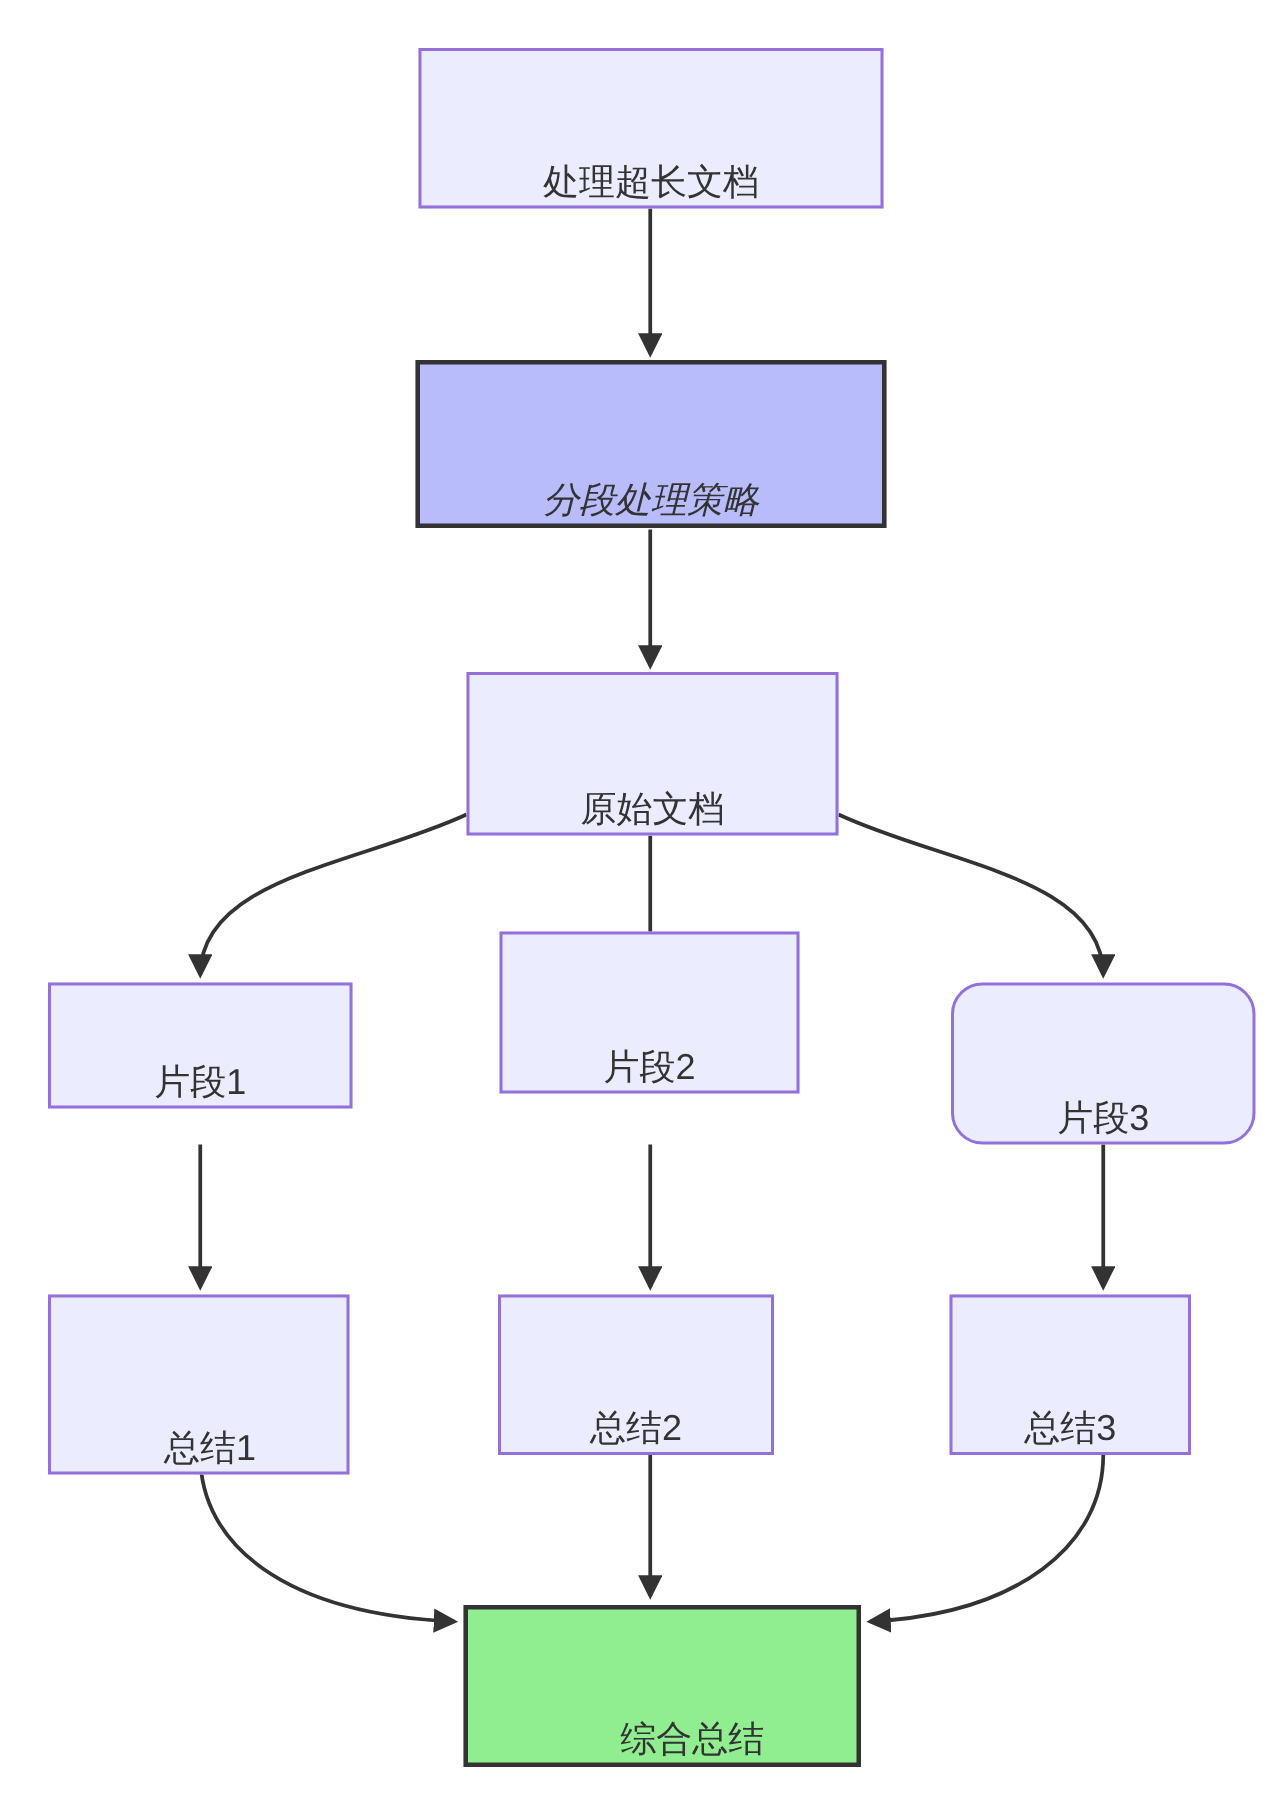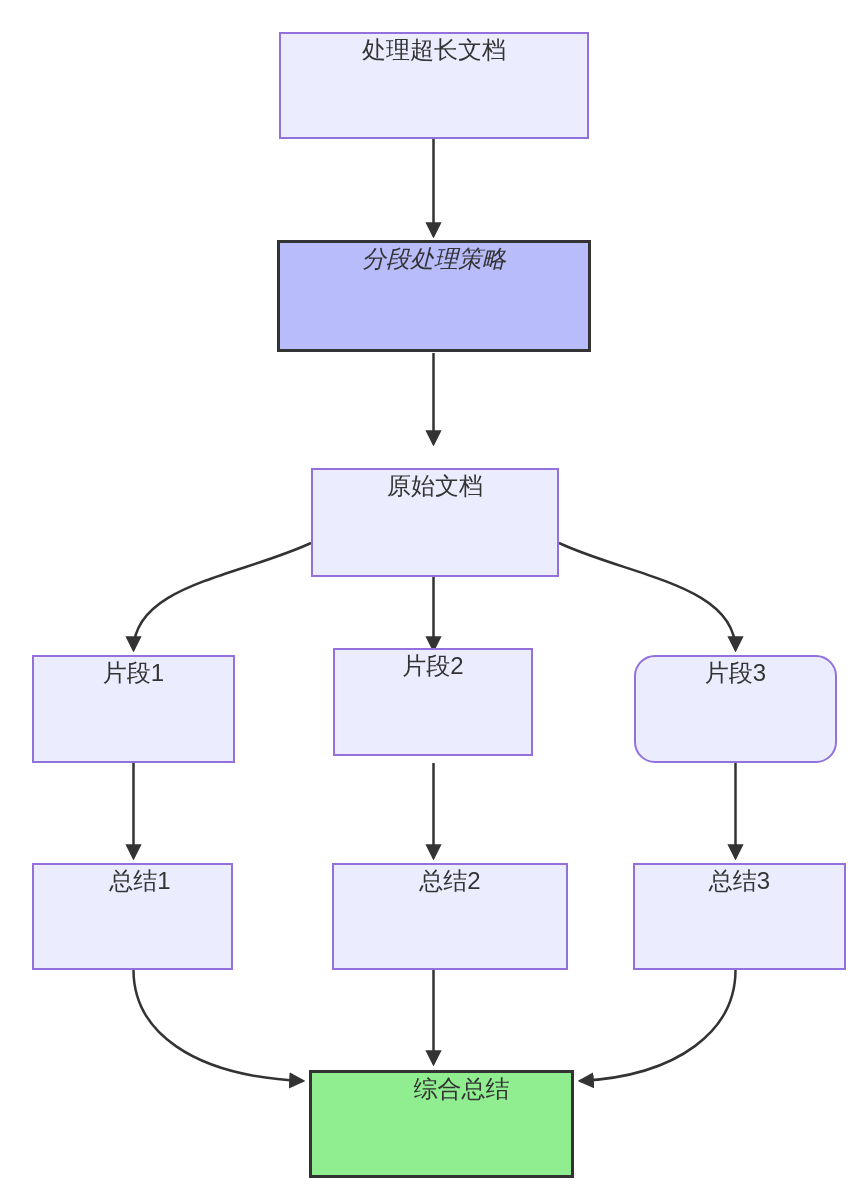--- a/index.html
+++ b/index.html
@@ -26,21 +26,21 @@
     stroke: var(--edge, #333333);
     stroke-width: 2.5;
     fill: none;
   }
   #arrowhead path {
     fill: var(--edge, #333333);
   }
   .node {
     position: absolute;
     display: flex;
-    align-items: flex-start;
+    align-items: flex-end;
     justify-content: center;
     box-sizing: border-box;
     font-size: 24px;
     color: var(--text, #333333);
     text-align: center;
     line-height: 1.3;
     user-select: none;
   }
   .node.light {
     background: var(--lightFill, #ECECFF);
@@ -80,45 +80,45 @@
   </svg>
 
   <div class="node light" style="left:279px; top:32px; width:310px; height:107px;">
     <span>处理超长文档</span>
   </div>
 
   <div class="node strategy" style="left:277px; top:240px; width:314px; height:112px;font-style:italic;">
     <span>分段处理策略</span>
   </div>
 
-  <div class="node light" style="left:311px; top:448px; width:248px; height:109px;margin-top:20px;">
+  <div class="node light" style="left:311px; top:448px; width:248px; height:109px;">
     <span>原始文档</span>
   </div>
 
-  <div class="node light" style="left:32px; top:655px; width:203px; height:108px;">
+  <div class="node light" style="left:32px; top:655px; width:203px; height:84px;">
     <span>片段1</span>
   </div>
 
-  <div class="node light" style="left:333px; top:648px; width:200px; height:108px;">
+  <div class="node light" style="left:333px; top:621px; width:200px; height:108px;">
     <span>片段2</span>
   </div>
 
   <div class="node light" style="left:634px; top:655px; width:203px; height:108px;border-radius:21px;">
     <span>片段3</span>
   </div>
 
-  <div class="node light" style="left:32px; top:863px; width:201px; height:107px;padding-left:15px;">
+  <div class="node light" style="left:32px; top:863px; width:201px; height:120px;padding-left:15px;">
     <span>总结1</span>
   </div>
 
-  <div class="node light" style="left:332px; top:863px; width:236px; height:107px;">
+  <div class="node light" style="left:332px; top:863px; width:184px; height:107px;">
     <span>总结2</span>
   </div>
 
-  <div class="node light" style="left:633px; top:863px; width:213px; height:107px;">
+  <div class="node light" style="left:633px; top:863px; width:161px; height:107px;">
     <span>总结3</span>
   </div>
 
   <div class="node final" style="left:309px; top:1070px; width:265px; height:108px;padding-left:40px;">
     <span>综合总结</span>
   </div>
 
 </div>
 
 </body></html>

